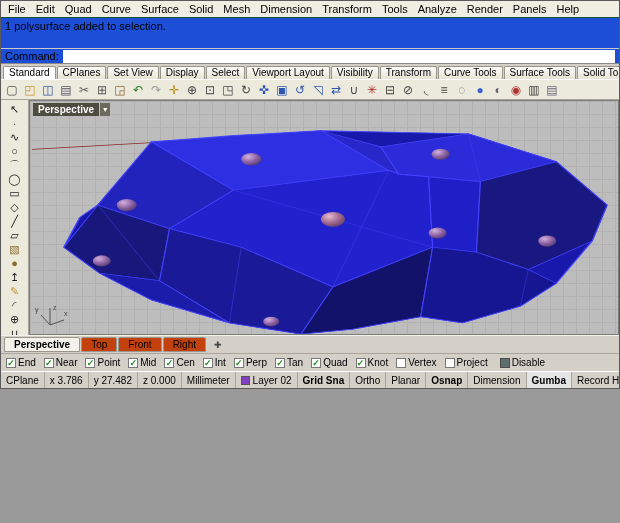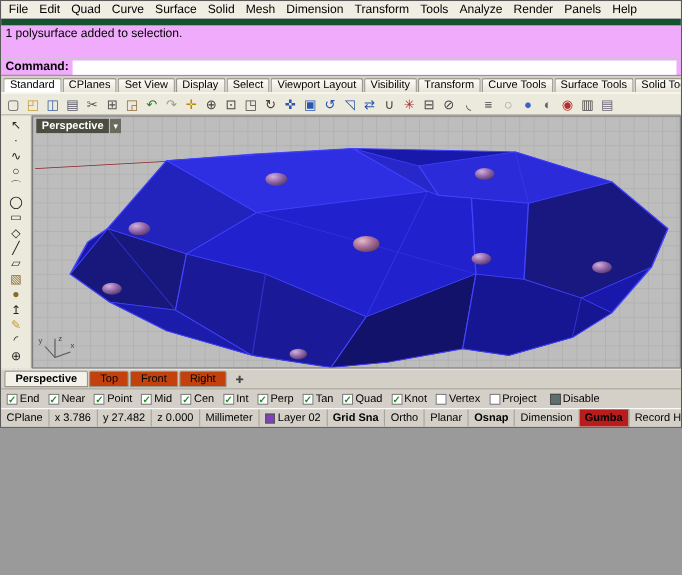--- a/index.html
+++ b/index.html
@@ -8,24 +8,24 @@
     width:620px; height:389px;
     font-family:"Liberation Sans", sans-serif;
     background:#d4d0c8; border:1px solid #5a5a5a;
     display:flex; flex-direction:column; overflow:hidden;
     color:#000;
   }
   
   .menubar { height:16px; flex:none; background:#f0ede2; display:flex; align-items:center; font-size:11px; padding:0 2px; }
   .menu-item { padding:0 5px; cursor:default; }
   
-  .cmdline { flex:none; background:#f0abfc; border-top:6px solid #14532d; border-bottom:1px solid #8a8a8a; }
+  .cmdline { flex:none; background:#1d4ed8; border-top:1px solid #14532d; border-bottom:1px solid #8a8a8a; }
   .cmd-history { height:30px; padding:1px 4px; font-size:11px; line-height:14px; overflow:hidden; }
   .cmd-input-row { height:15px; border-top:1px solid #c9c9c9; display:flex; align-items:center; padding:0 4px; font-size:11px; }
-  .cmd-prompt { font-weight:bold; margin-right:4px; }
+  .cmd-prompt { font-weight:normal; margin-right:4px; }
   .cmd-input { border:none; outline:none; flex:1; height:13px; font-family:"Liberation Sans",sans-serif; font-size:11px; padding:0; background:#fff; }
   
   .tabbar { height:15px; flex:none; background:#d4d0c8; display:flex; align-items:center; padding:1px 2px 0 2px; font-size:10px; }
   .tabs, .tabs-inner { display:flex; }
   .tab { padding:0 5px; height:13px; line-height:12px; background:linear-gradient(#fdfcf8,#e6e2d4); border:1px solid #98948a; border-bottom:none; border-radius:2px 2px 0 0; margin-right:1px; white-space:nowrap; cursor:default; }
   .tab.active { background:#ffffff; }
   .tab-grip { width:9px; height:9px; background:#4d4d4d; margin-left:auto; margin-right:3px; margin-bottom:2px; }
   
   .toolbar { height:21px; flex:none; background:#ece9dd; border-top:1px solid #ffffff; border-bottom:1px solid #a8a49a; display:flex; align-items:center; padding:0 2px; overflow:hidden; }
   .tb-icon { width:18px; height:17px; display:flex; align-items:center; justify-content:center; font-size:12px; cursor:default; }
@@ -358,21 +358,21 @@
       </div>
 
       <div class="status-cell bold">
         <span class="cell-label">Osnap</span>
       </div>
 
       <div class="status-cell">
         <span class="cell-label">Dimension</span>
       </div>
 
-      <div class="status-cell bold" style="background: #b91c1c;">
+      <div class="status-cell bold" style="background: #e5e5e5;">
         <span class="cell-label">Gumba</span>
       </div>
 
       <div class="status-cell">
         <span class="cell-label">Record Histor</span>
       </div>
 
     </div>
 
 </div>

